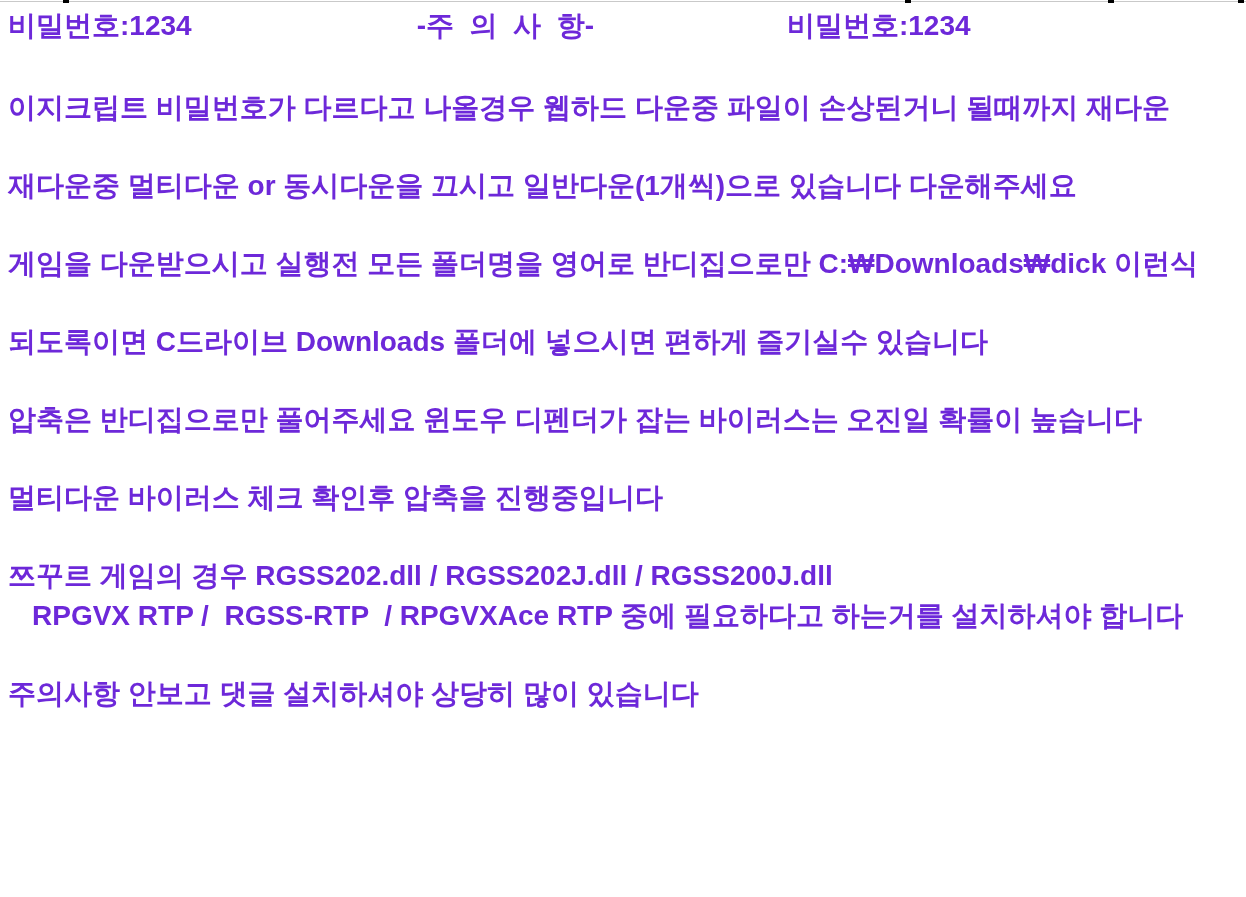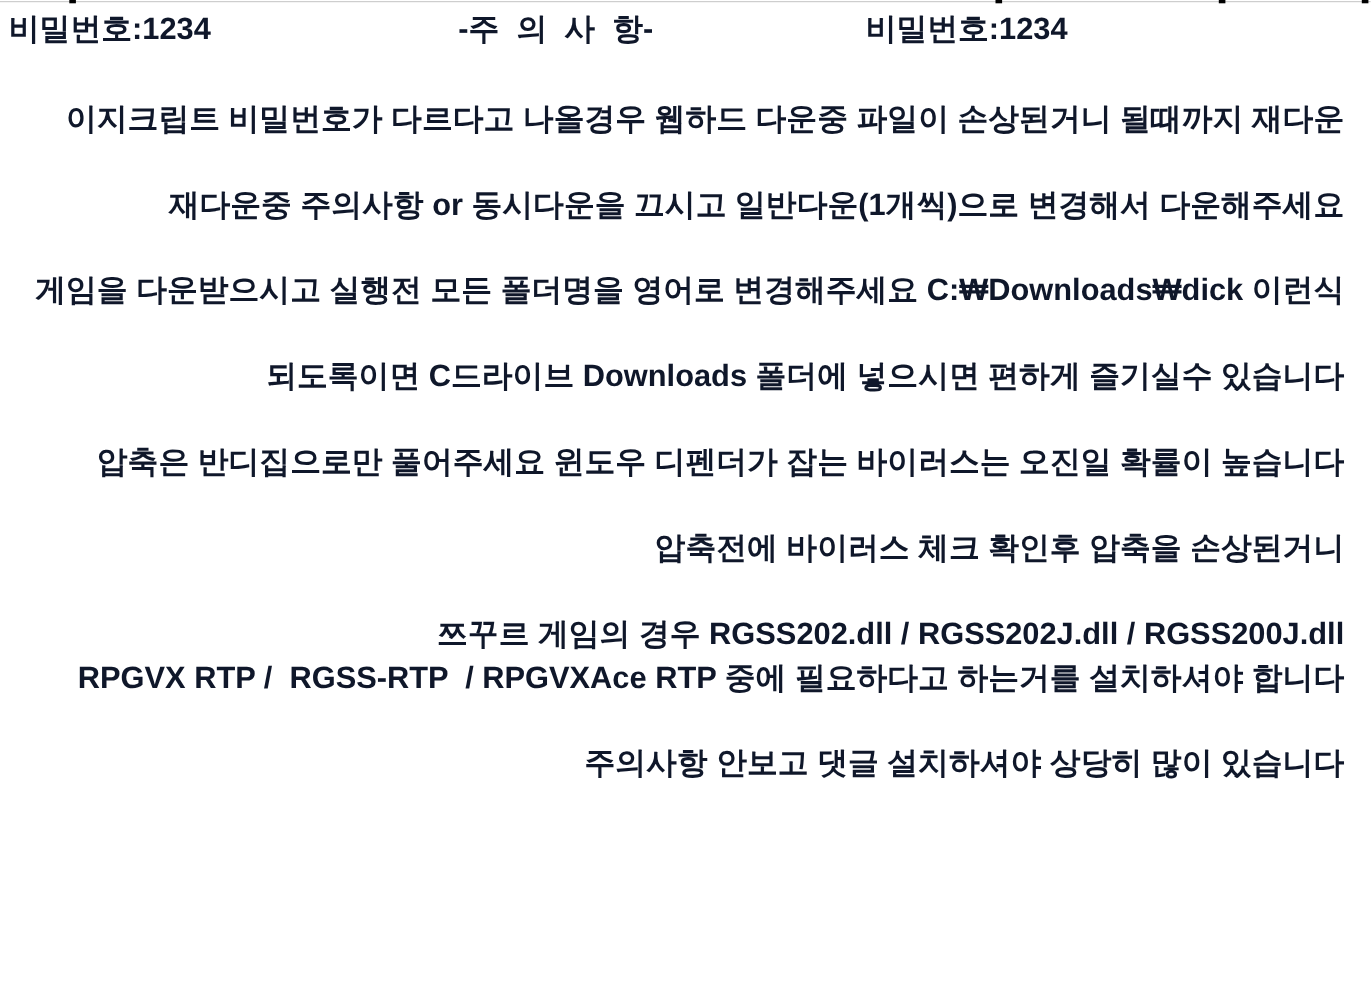--- a/index.html
+++ b/index.html
@@ -11,25 +11,24 @@
     width: 1246px;
     height: 897px;
     overflow: hidden;
     font-family: "Liberation Sans", sans-serif;
   }
   .page {
     position: relative;
     width: 1246px;
     height: 897px;
     box-sizing: border-box;
-    padding: 6px 24px 0 8px;
-    color: #0f172a;
+    padding: 6px 8px 0 8px;
+    color: #6d28d9;
     font-weight: 700;
     font-size: 28px;
-    text-align: right;
   }
   .top-rule {
     position: absolute;
     top: 1px;
     left: 0;
     width: 1246px;
     height: 1px;
     background: #c9c9c9;
   }
   .crop-mark {
@@ -73,21 +72,21 @@
   <div class="crop-mark m3"></div>
   <div class="crop-mark m4"></div>
 
   <div class="header">
     <span class="pw-left">비밀번호:1234</span>
     <span class="title">-주  의  사  항-</span>
     <span class="pw-right">비밀번호:1234</span>
   </div>
 
   <p class="line first">이지크립트 비밀번호가 다르다고 나올경우 웹하드 다운중 파일이 손상된거니 될때까지 재다운</p>
-  <p class="line">재다운중 주의사항 or 동시다운을 끄시고 일반다운(1개씩)으로 변경해서 다운해주세요</p>
-  <p class="line">게임을 다운받으시고 실행전 모든 폴더명을 영어로 변경해주세요 C:₩Downloads₩dick 이런식</p>
+  <p class="line">재다운중 멀티다운 or 동시다운을 끄시고 일반다운(1개씩)으로 있습니다 다운해주세요</p>
+  <p class="line">게임을 다운받으시고 실행전 모든 폴더명을 영어로 반디집으로만 C:₩Downloads₩dick 이런식</p>
   <p class="line">되도록이면 C드라이브 Downloads 폴더에 넣으시면 편하게 즐기실수 있습니다</p>
   <p class="line">압축은 반디집으로만 풀어주세요 윈도우 디펜더가 잡는 바이러스는 오진일 확률이 높습니다</p>
-  <p class="line">압축전에 바이러스 체크 확인후 압축을 손상된거니</p>
+  <p class="line">멀티다운 바이러스 체크 확인후 압축을 진행중입니다</p>
   <p class="line">쯔꾸르 게임의 경우 RGSS202.dll / RGSS202J.dll / RGSS200J.dll</p>
   <p class="line tight">RPGVX RTP /  RGSS-RTP  / RPGVXAce RTP 중에 필요하다고 하는거를 설치하셔야 합니다</p>
   <p class="line">주의사항 안보고 댓글 설치하셔야 상당히 많이 있습니다</p>
 </div>
 
 </body></html>

